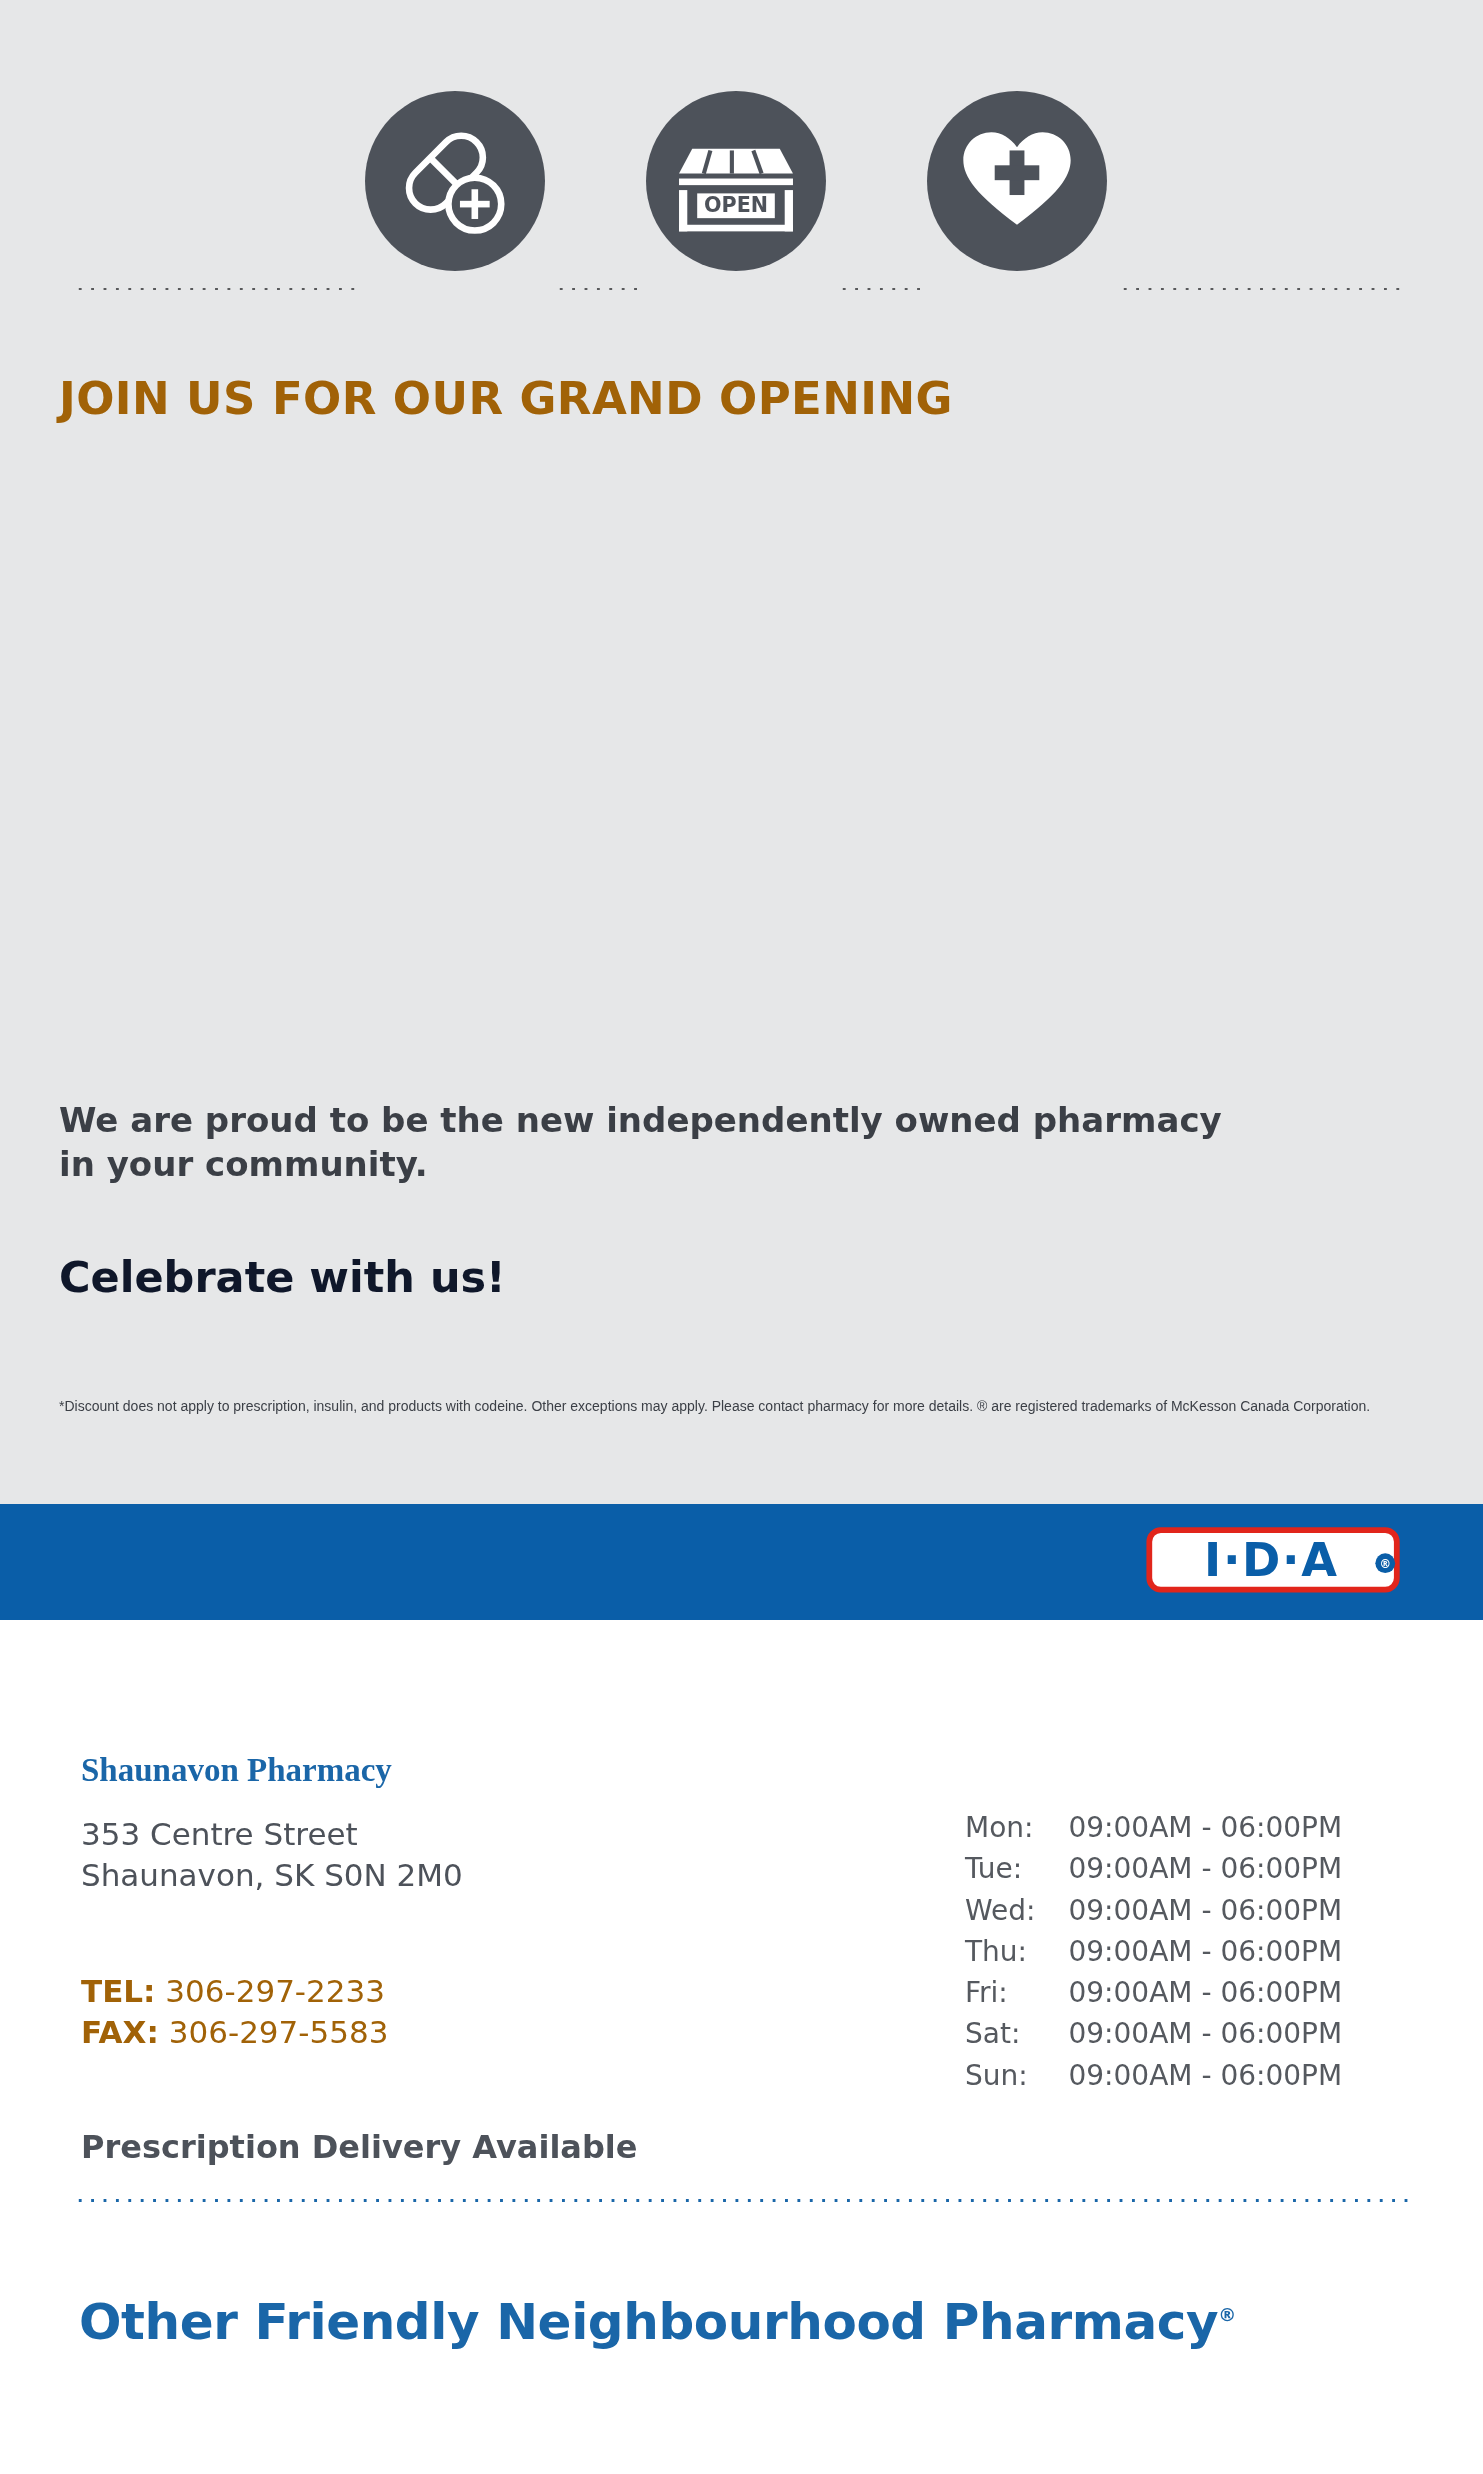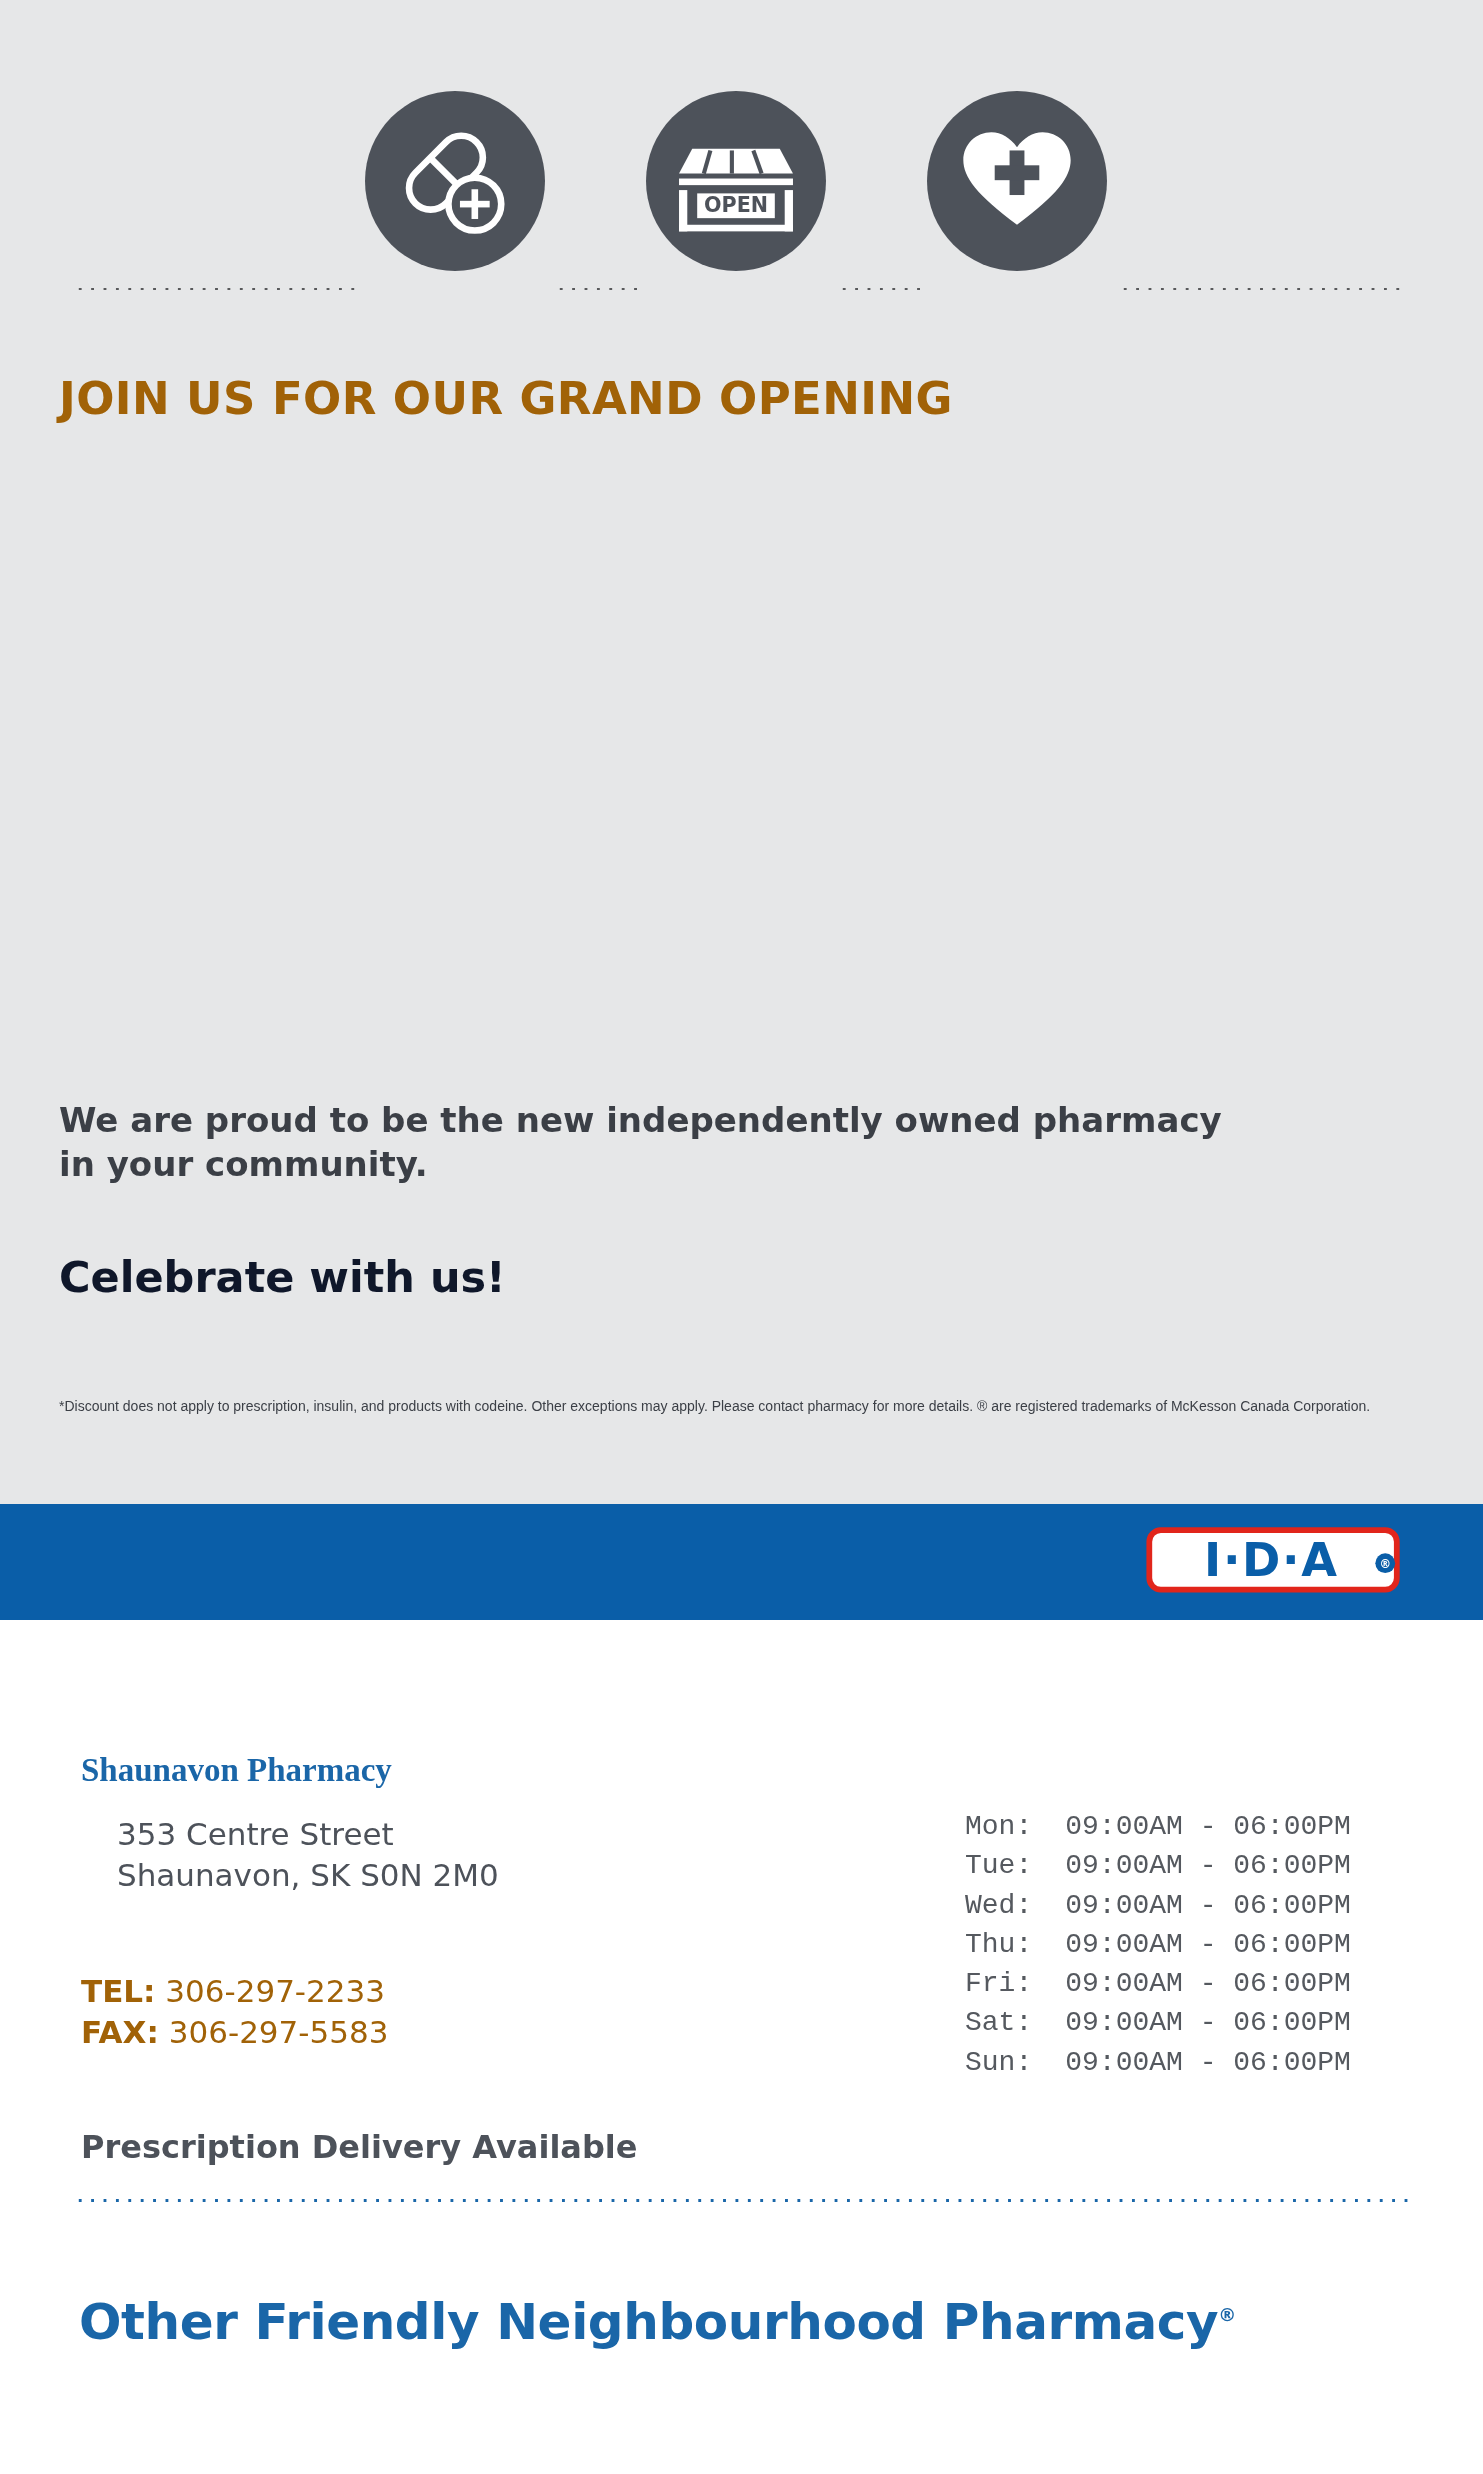--- a/index.html
+++ b/index.html
@@ -140,21 +140,20 @@
     font-family: Liberation Serif, serif;
   }
   .addr {
     position: absolute;
     left: 81px;
     top: 1814px;
     font-size: 31px;
     line-height: 1.33;
     color: #4d525a;
     font-family: "DejaVu Sans", sans-serif;
-    margin-left: 36px;
   }
   .contact {
     position: absolute;
     left: 81px;
     top: 1971px;
     font-size: 31px;
     line-height: 1.33;
     color: #a16207;
     font-family: "DejaVu Sans", sans-serif;
   }
@@ -176,21 +175,20 @@
     top: 1811px;
     font-size: 28px;
     color: #55595f;
     font-family: "DejaVu Sans", sans-serif;
   }
   .hours table { border-collapse: collapse; }
   .hours td {
     padding: 0 0 8.3px 0;
     white-space: nowrap;
     vertical-align: top;
-    font-family: Liberation Mono, monospace;
   }
   .hours td.day { padding-right: 33px; }
 
   
   .divider {
     position: absolute;
     left: 74px;
     top: 2198px;
     width: 1337px;
     height: 5px;

